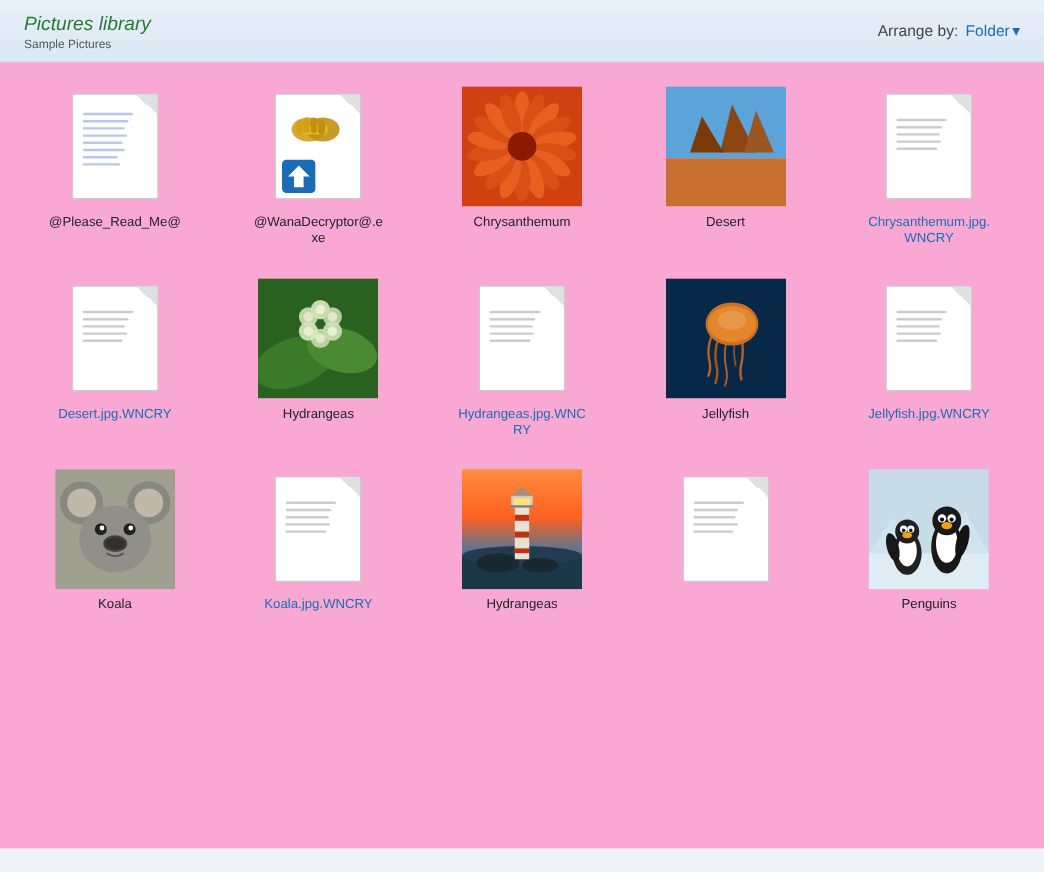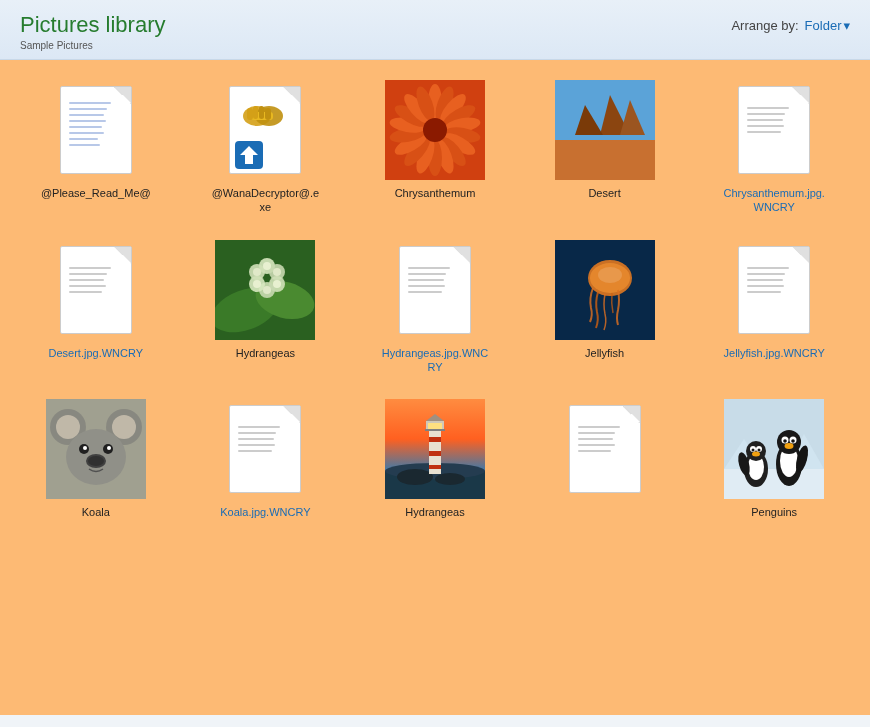--- a/index.html
+++ b/index.html
@@ -13,23 +13,24 @@
     .header {
       background: linear-gradient(180deg, #e8f0f8 0%, #dce8f5 100%);
       padding: 12px 20px 8px 20px;
       border-bottom: 1px solid #c8d8e8;
       display: flex;
       justify-content: space-between;
       align-items: flex-start;
     }
     .header-left {}
     .library-title {
-      font-size: 22px;
+      font-size: 16px;
       font-weight: 400;
       color: #267c2e;
+      font-style: italic;
     }
     .library-subtitle {
       font-size: 10px;
       color: #555;
       margin-top: 2px;
     }
     .header-right {
       display: flex;
       align-items: center;
       gap: 6px;
@@ -42,21 +43,21 @@
       margin-left: 20px;
     }
     .arrange-value {
       color: #1a6cb5;
       cursor: pointer;
       display: flex;
       align-items: center;
       gap: 2px;
     }
     .content {
-      background: #fdba74;
+      background: #f9a8d4;
       padding: 10px 16px;
       height: calc(727px - 72px);
       overflow-y: auto;
     }
     .grid {
       display: grid;
       grid-template-columns: repeat(5, 1fr);
       gap: 15px 10px;
       padding: 5px 0;
     }

